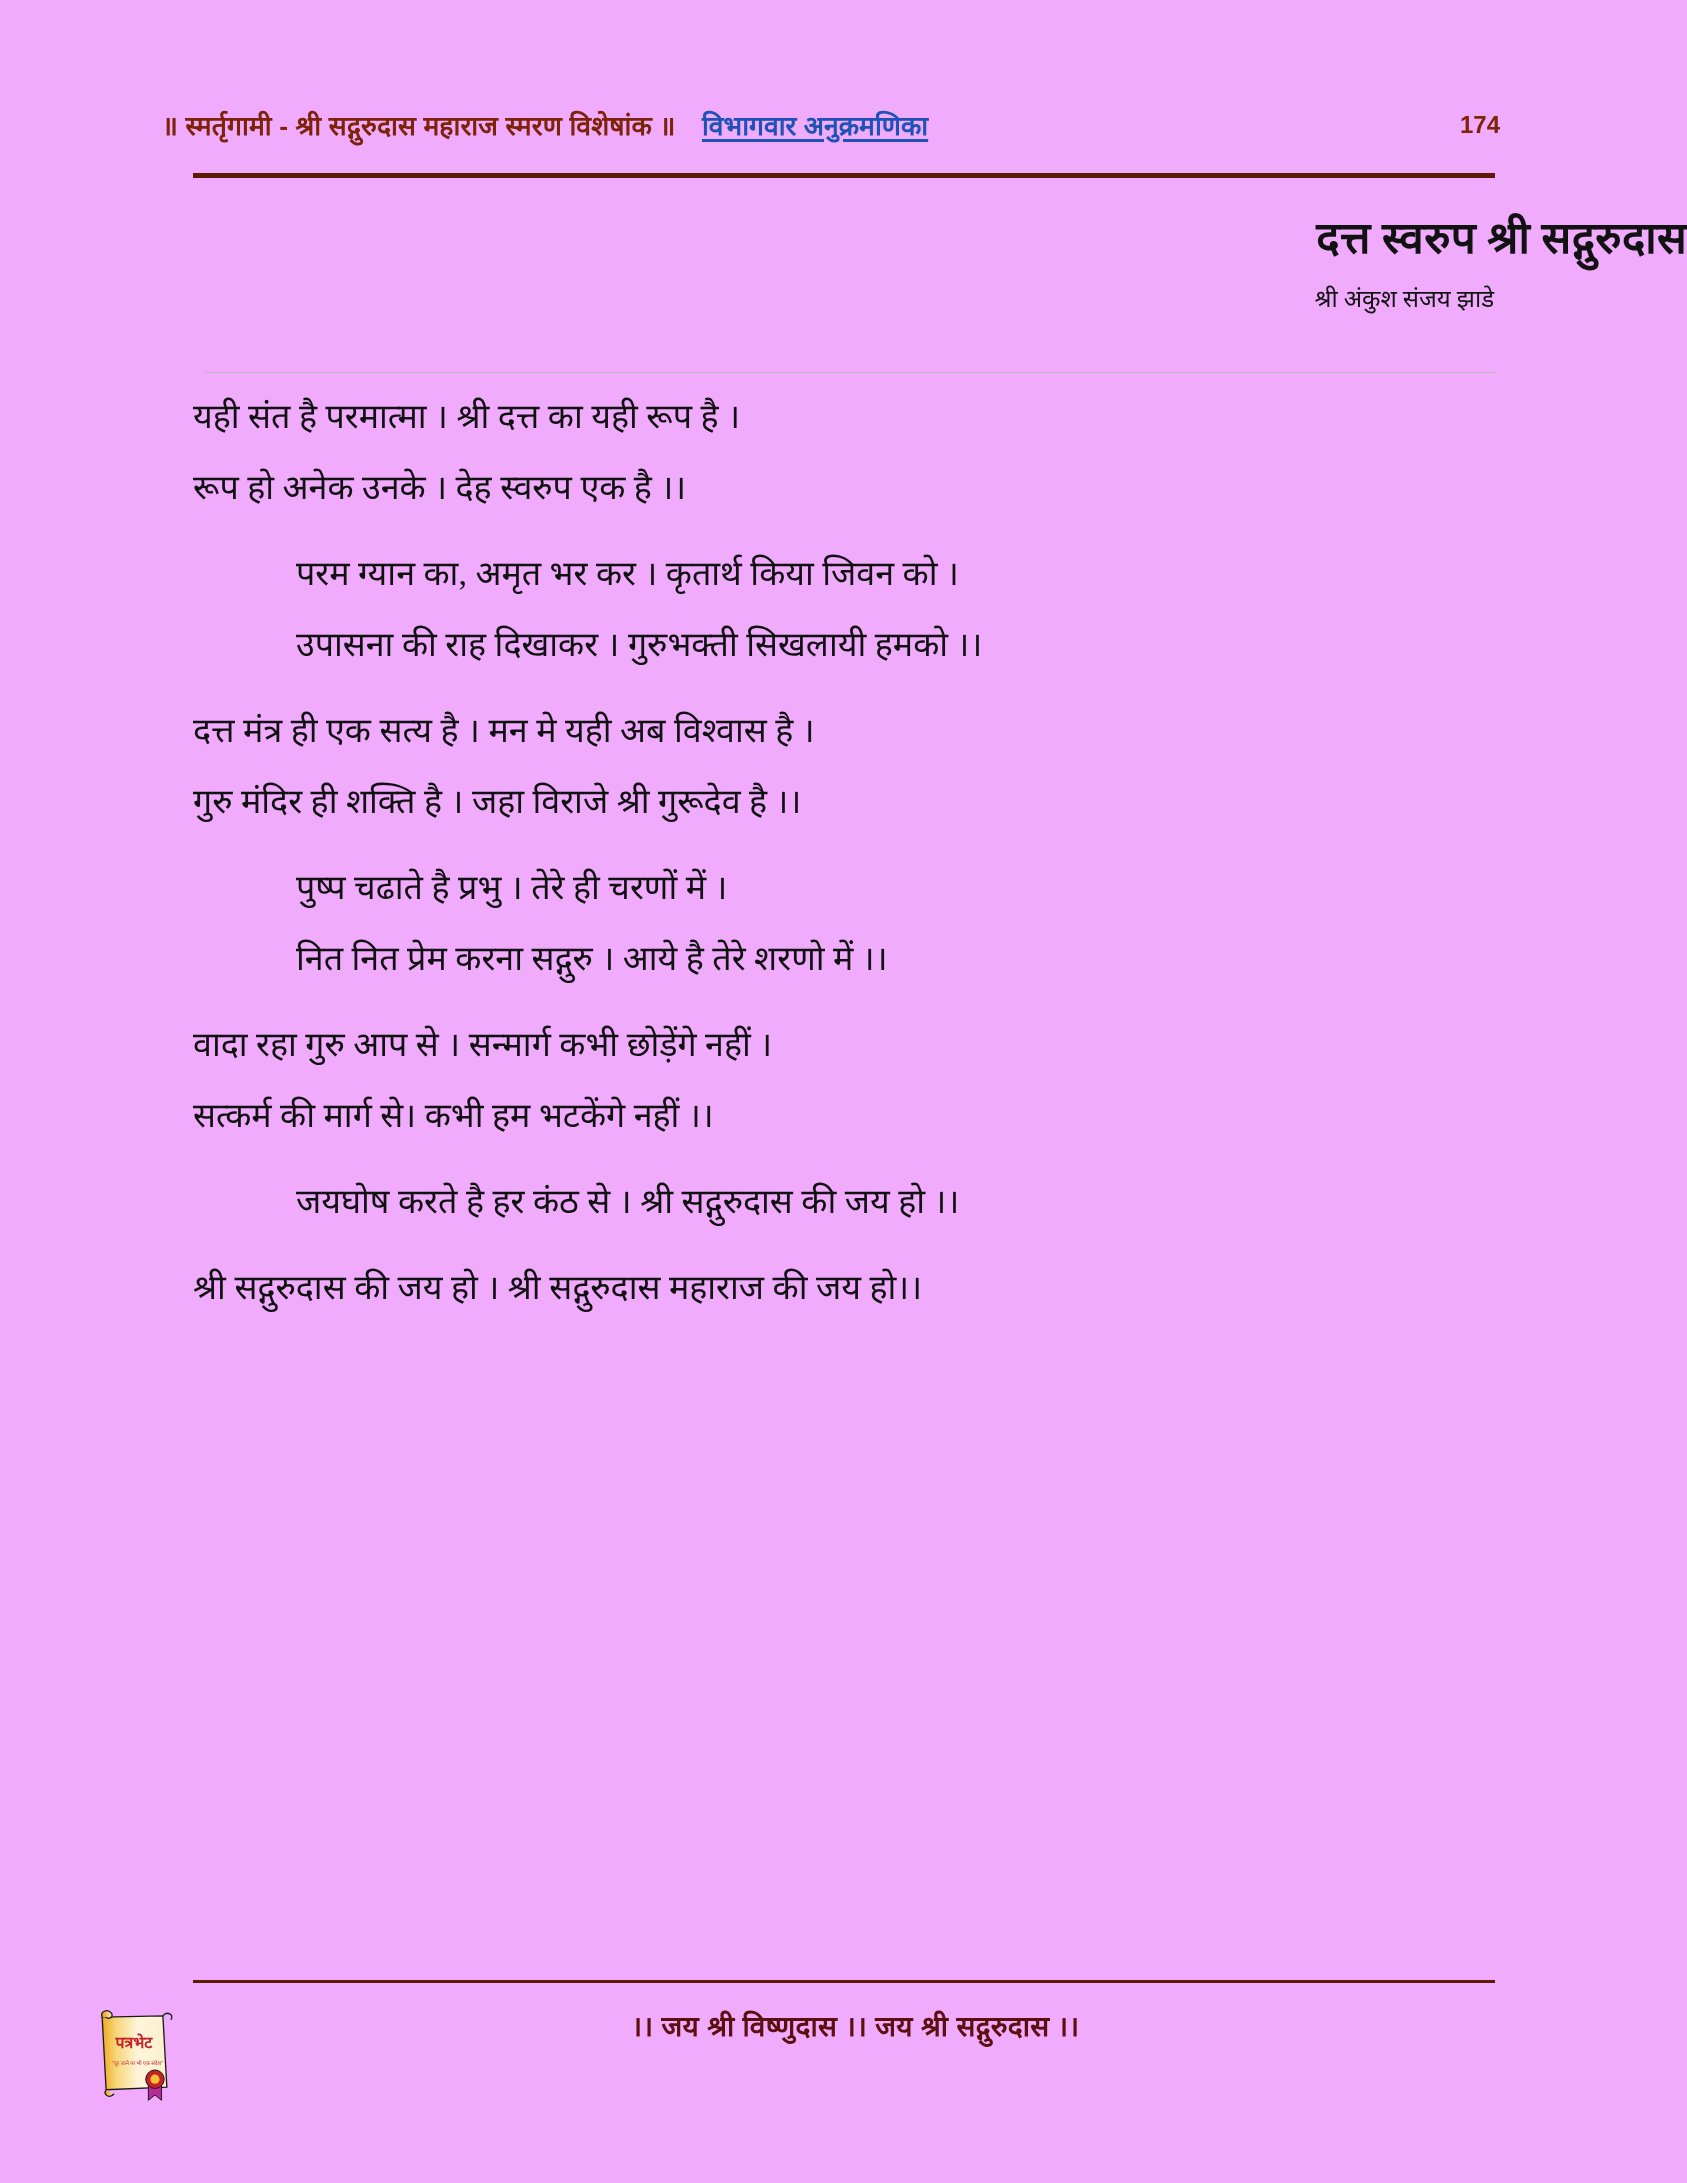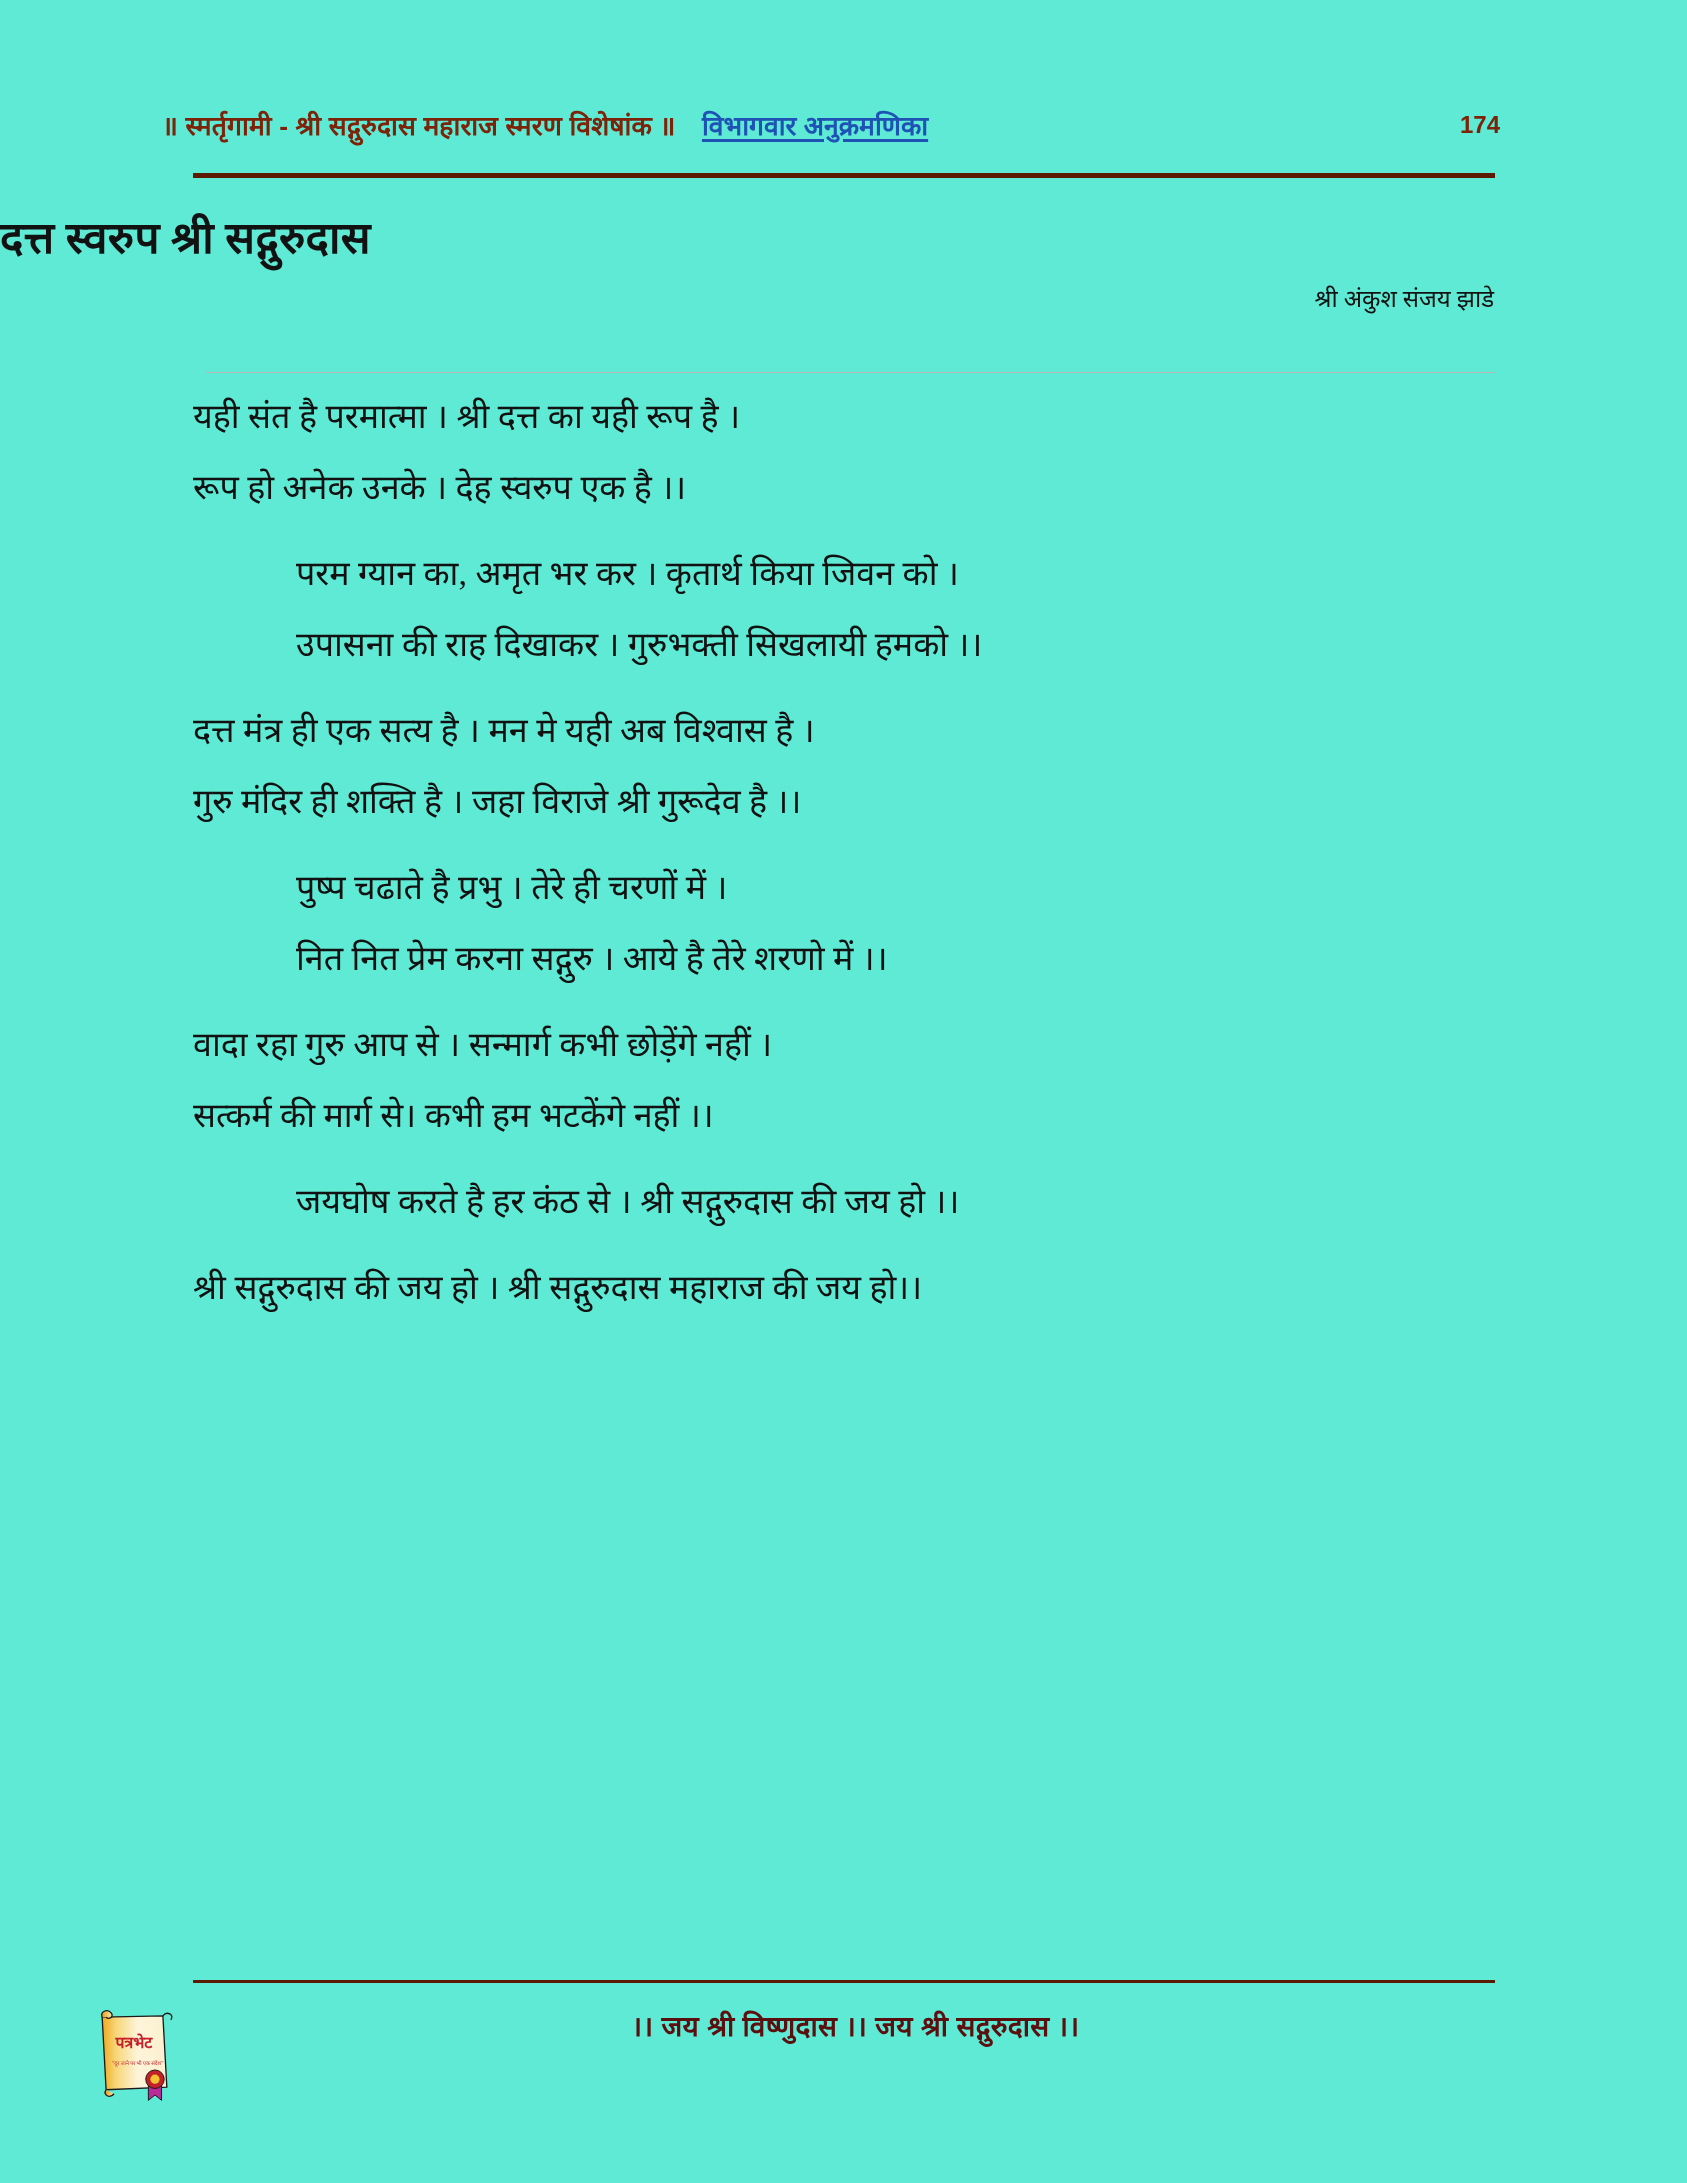--- a/index.html
+++ b/index.html
@@ -9,21 +9,21 @@
     background: #ffffff;
   }
   body {
     font-family: "Liberation Serif", "DejaVu Serif", serif;
     color: #000000;
   }
   .page {
     position: relative;
     width: 1687px;
     height: 2183px;
-    background: #5eead4;
+    background: #f0abfc;
     box-sizing: border-box;
     overflow: hidden;
   }
 
   
   .header-row {
     position: absolute;
     left: 162px;
     top: 93px;
     width: 1363px;
@@ -69,21 +69,21 @@
     height: 4.6px;
     background: #5c1a05;
   }
 
   
   .doc-title {
     position: absolute;
     left: 0;
     top: 206px;
     width: 1687px;
-    text-align: left;
+    text-align: right;
     font-family: "Liberation Serif", "DejaVu Serif", serif;
     font-weight: bold;
     font-size: 44px;
     color: #121212;
     letter-spacing: 0.3px;
   }
   .doc-author {
     position: absolute;
     right: 193px;
     top: 281px;

